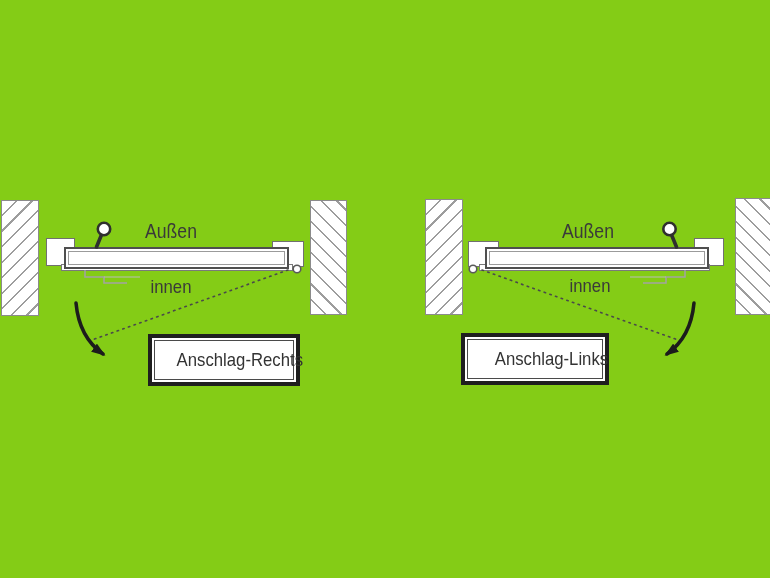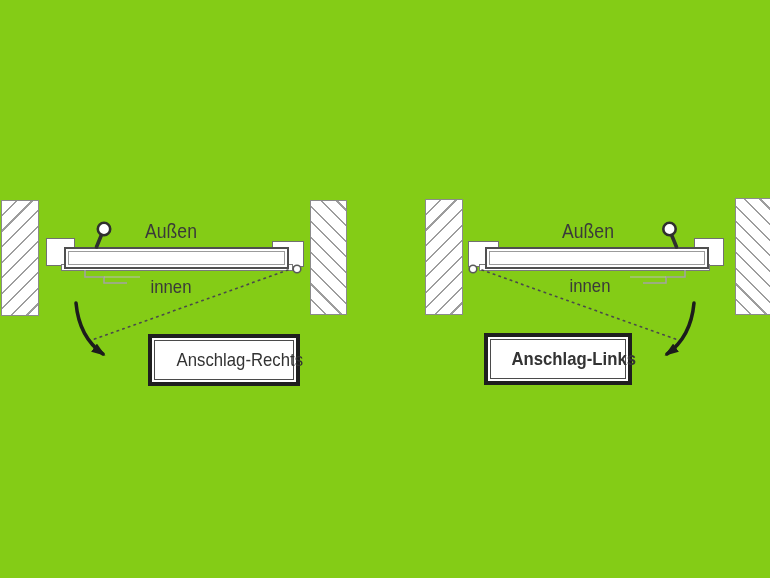--- a/index.html
+++ b/index.html
@@ -67,21 +67,21 @@
 
     <div class="sill" style="left:479px;top:264px;width:229px;height:5px;"></div>
 
     <div class="door" style="left:485px;top:247px;width:220px;height:18px;">
       <div class="door-inner"></div>
     </div>
 
     <div class="dir-label" style="left:528px;top:221px;">Außen</div>
     <div class="dir-label inner" style="left:530px;top:276px;">innen</div>
 
-    <div class="caption-box" style="left:484px;top:333px;width:140px;height:44px;font-weight:bold;">
+    <div class="caption-box" style="left:461px;top:333px;width:140px;height:44px;">
       <div class="caption-box-inner">
         <span class="caption-text">Anschlag-Links</span>
       </div>
     </div>
   </div>
 
   <svg id="overlay" viewBox="0 0 770 578">
     <defs>
       <marker id="ah" viewBox="0 0 14 10" refX="11" refY="5" markerWidth="14" markerHeight="10" markerUnits="userSpaceOnUse" orient="auto">
         <path d="M0 0 L14 5 L0 10 Z" fill="#1c1c1c"></path>

